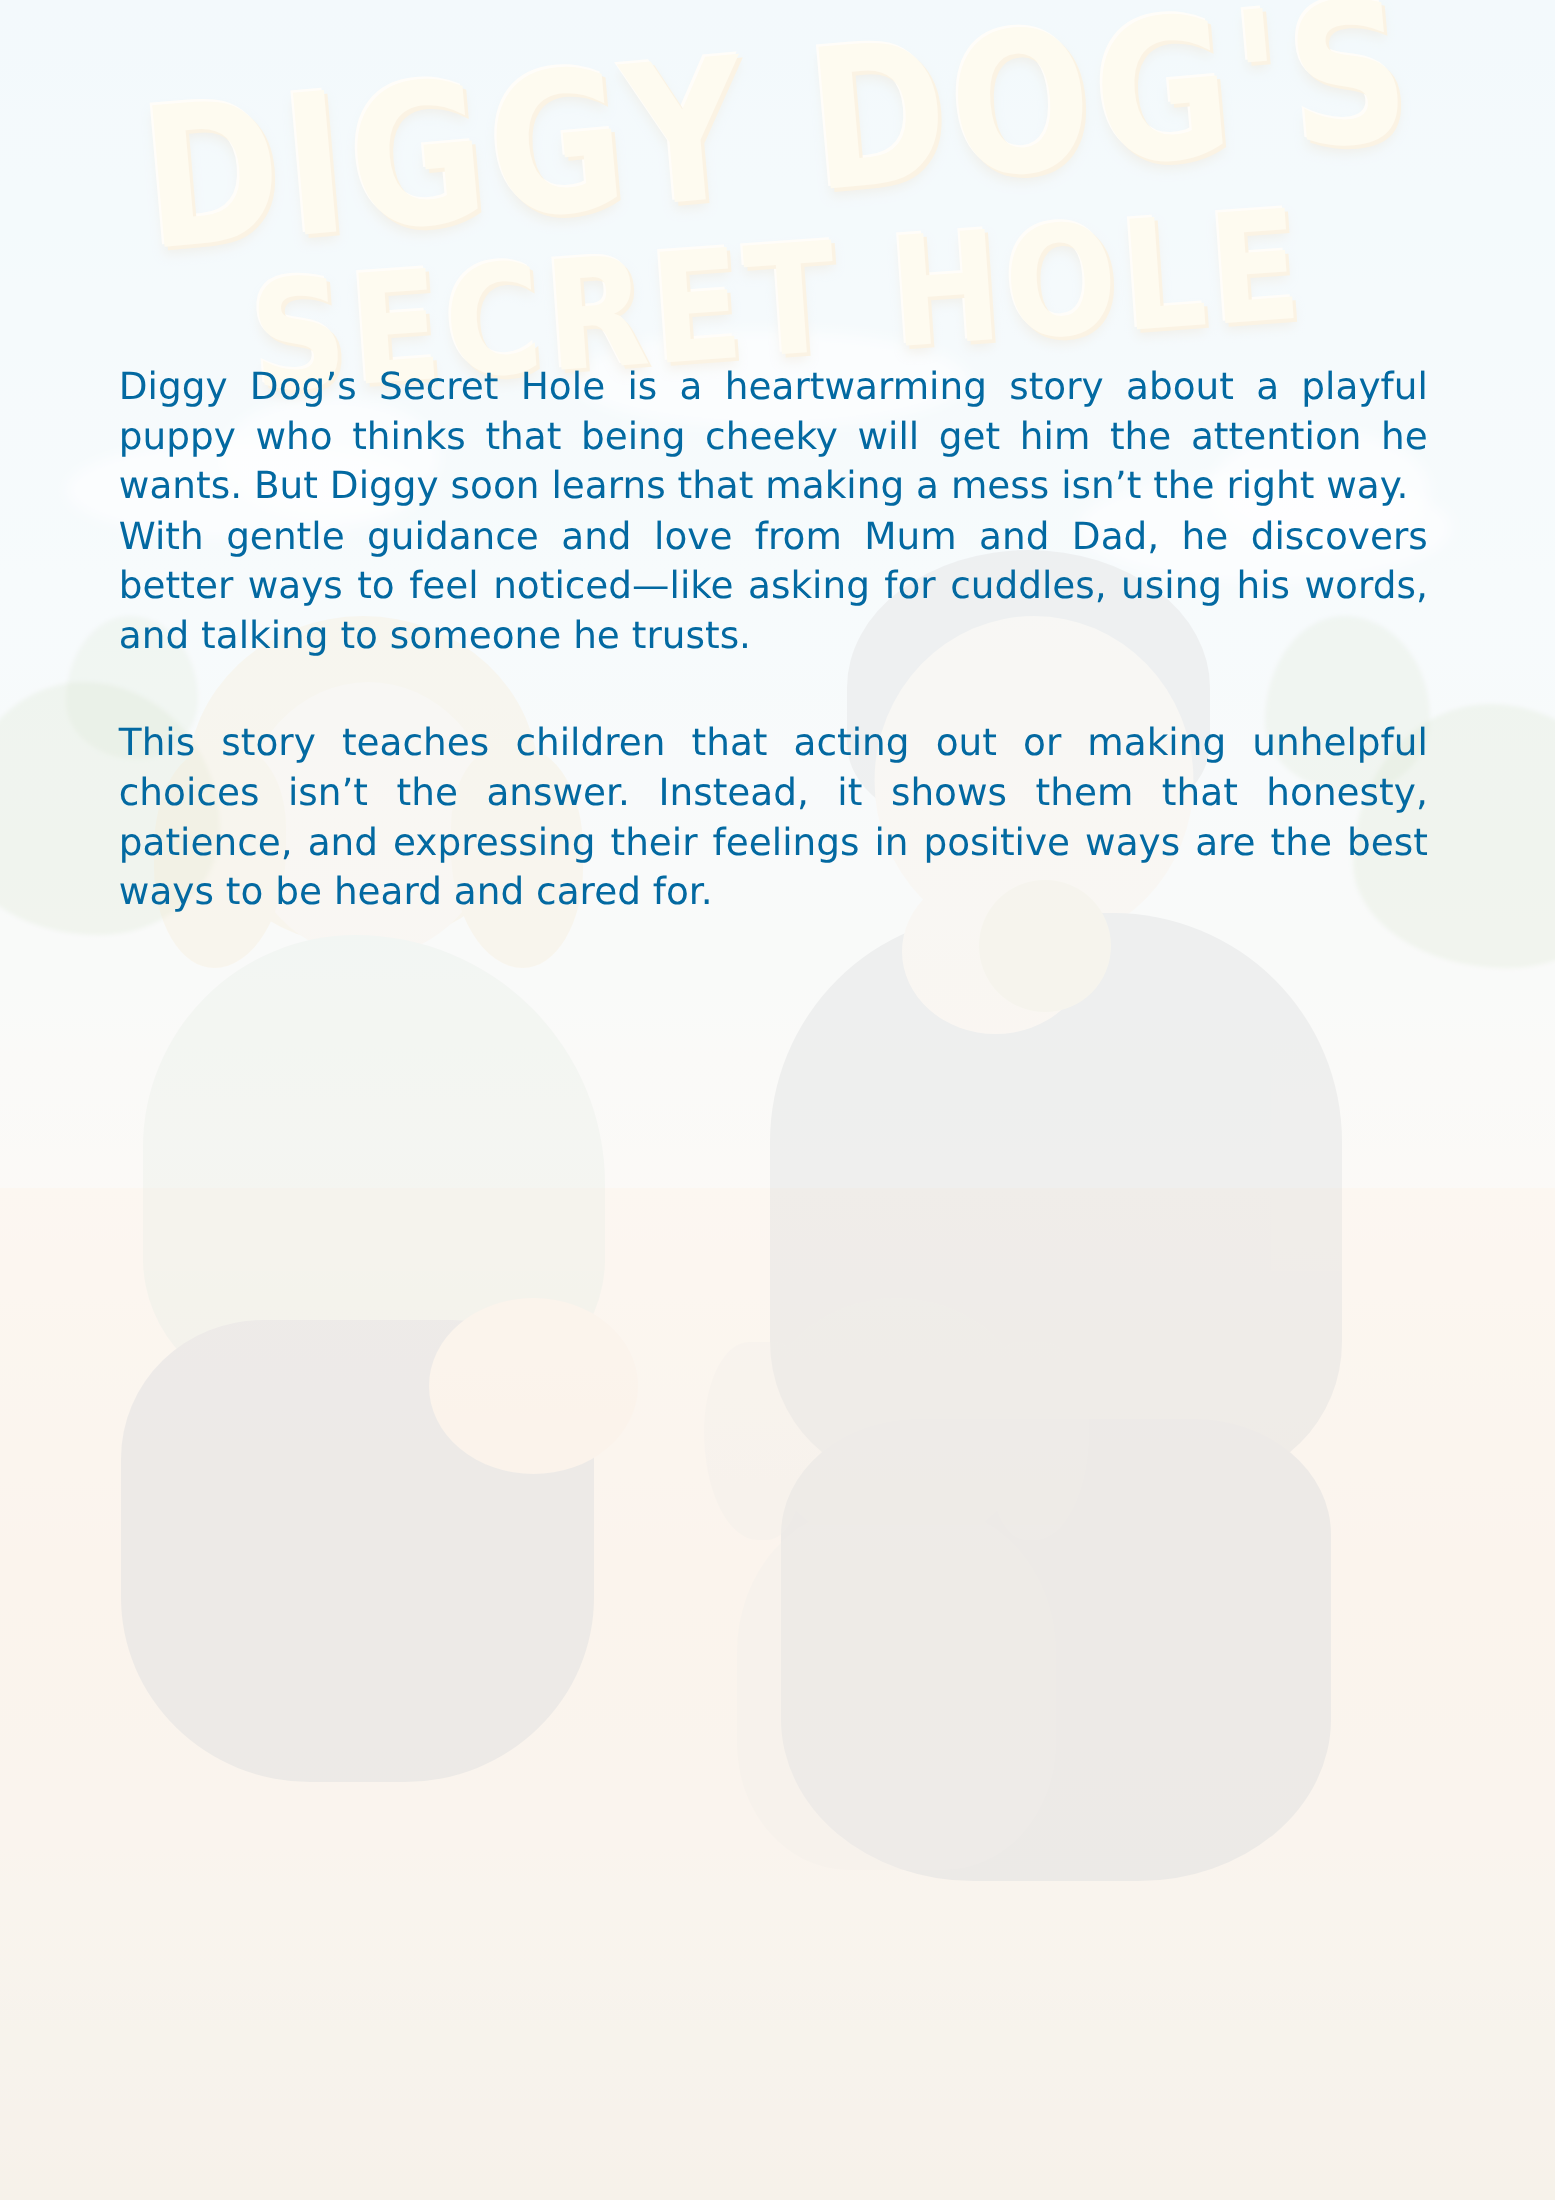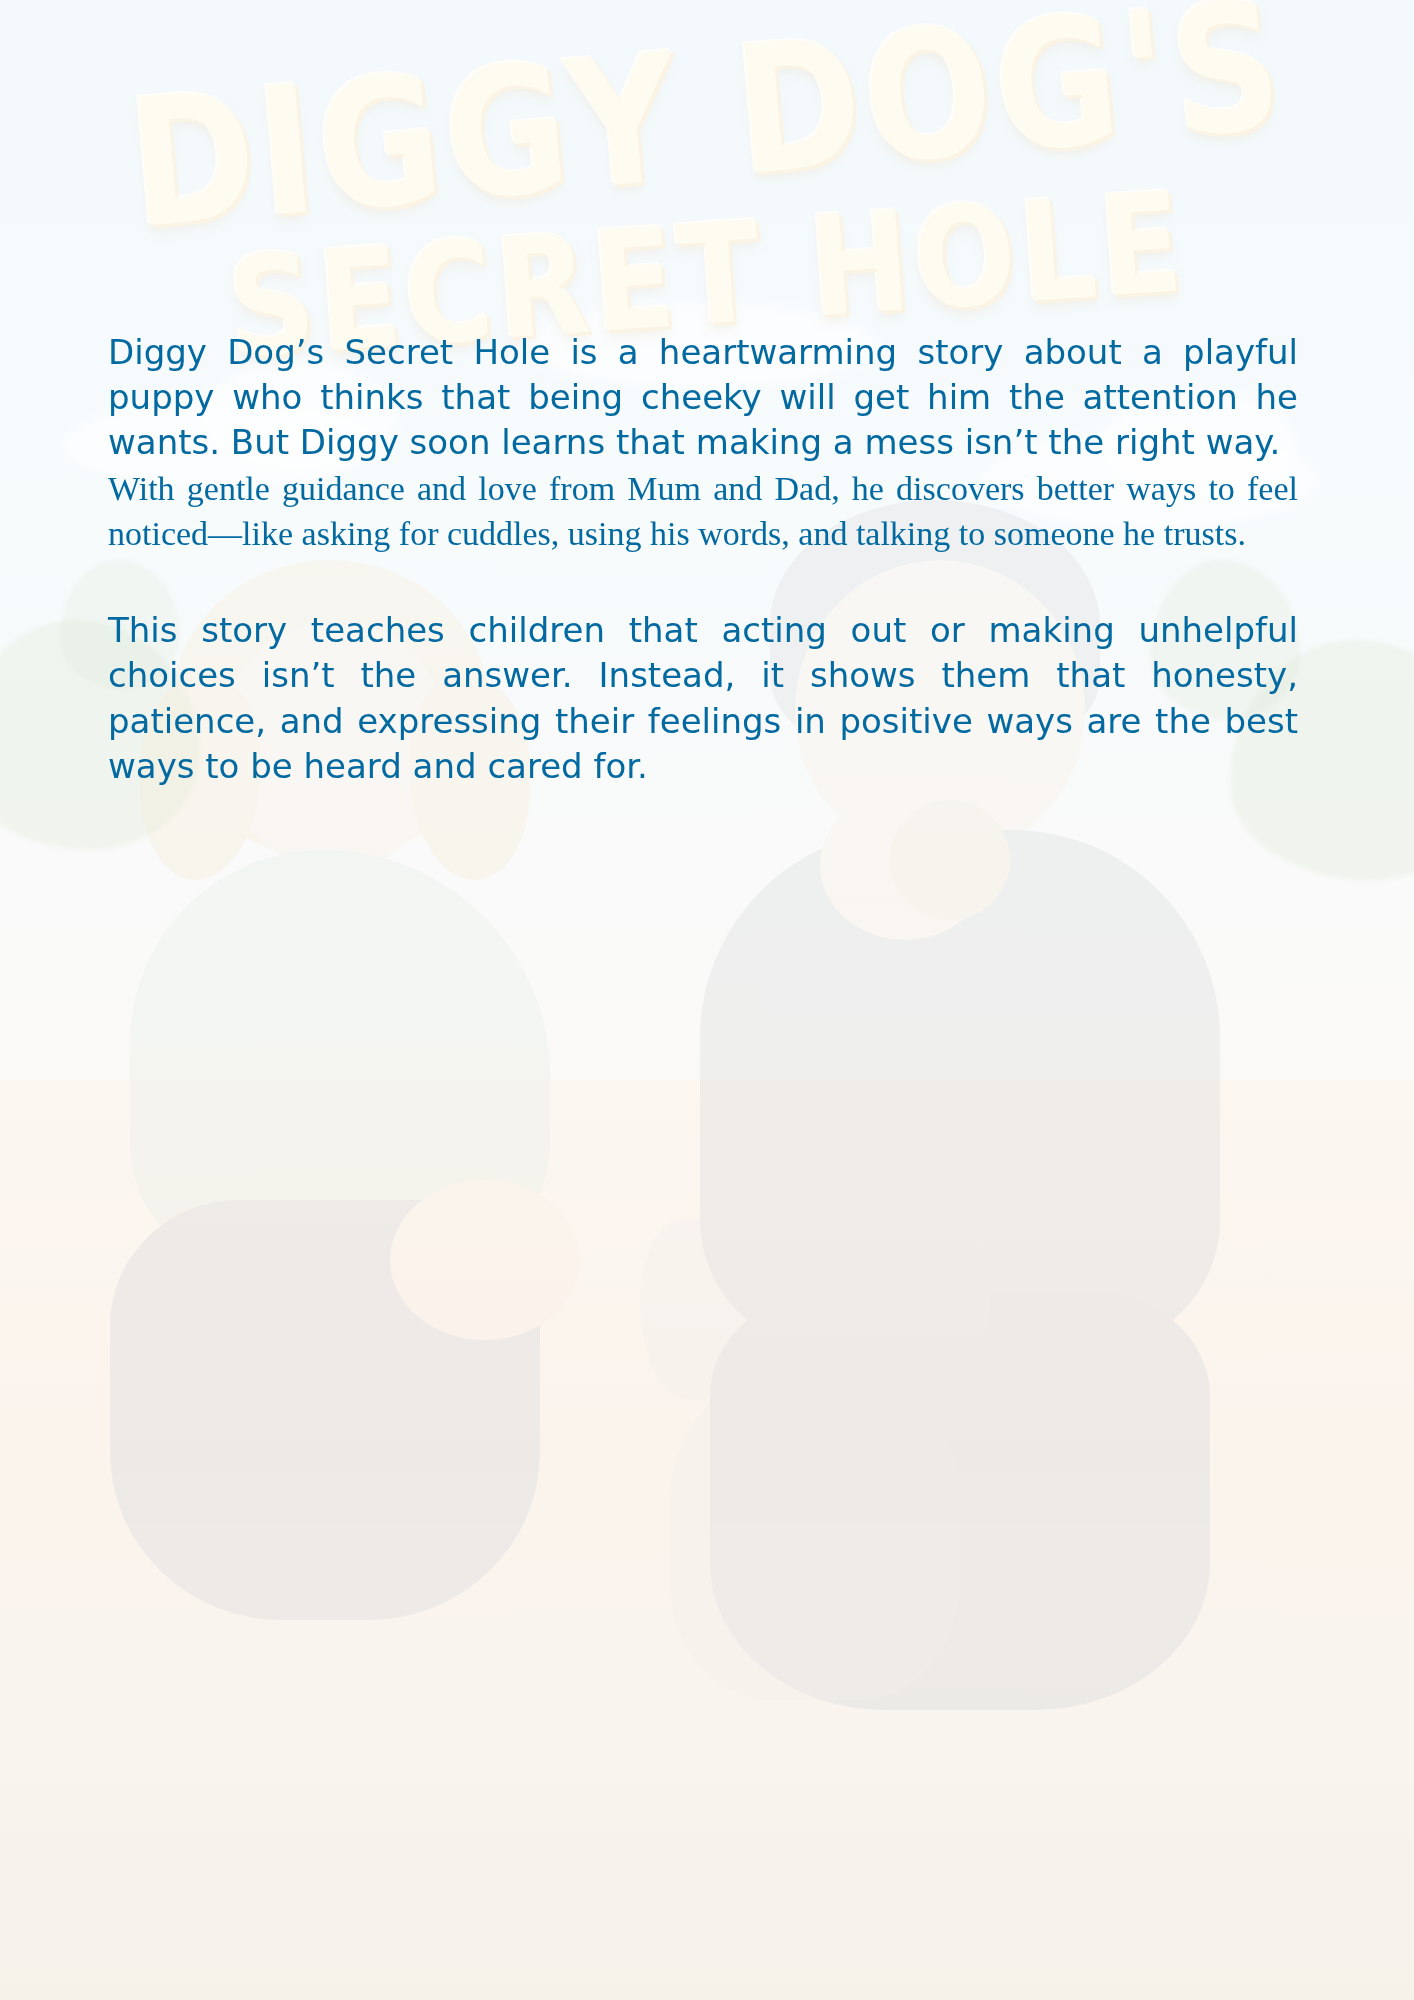--- a/index.html
+++ b/index.html
@@ -137,21 +137,21 @@
   }
   .para {
     font-family: "DejaVu Sans", sans-serif;
     font-size: 34px;
     line-height: 1.33;
     color: #0369a1;
     text-align: justify;
     text-justify: inter-word;
     margin: 0;
   }
-  .para + .para { margin-top: 0; font-family: Liberation Serif, serif; }
+  .para + .para { margin-top: 0; }
   .gap { height: 52px; }
 </style>
 </head>
 <body>
 
 <div class="page">
 
   <div class="bg">
     <div class="bg-sky"></div>
     <div class="bg-ground"></div>

